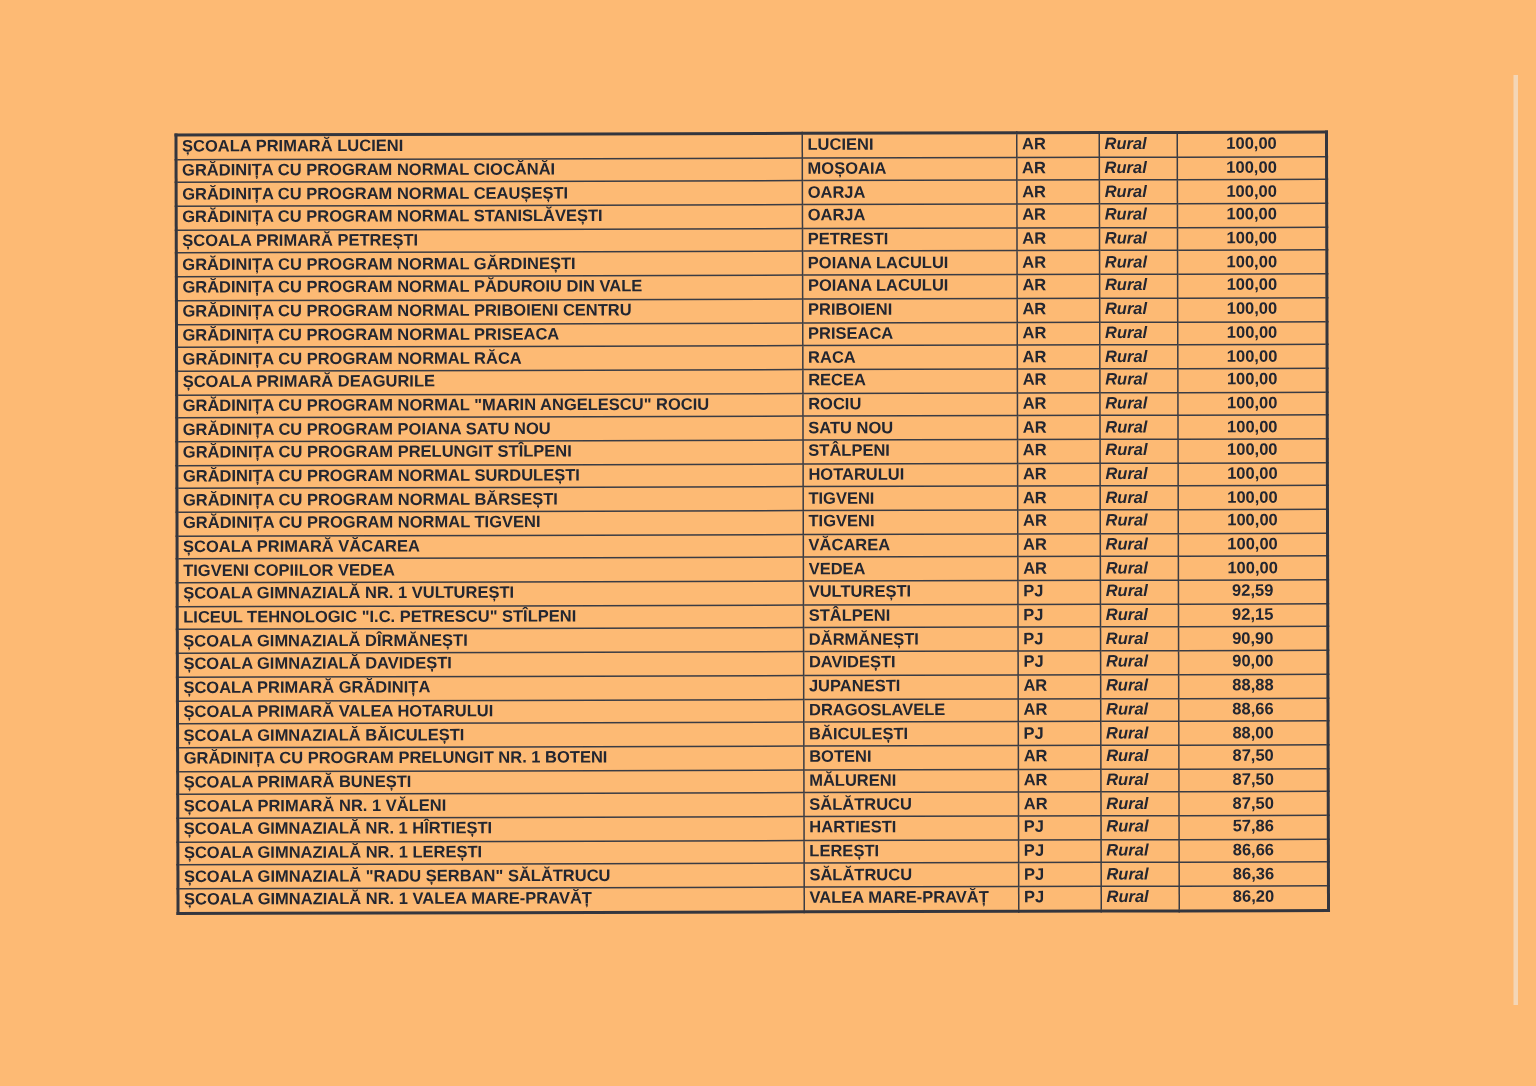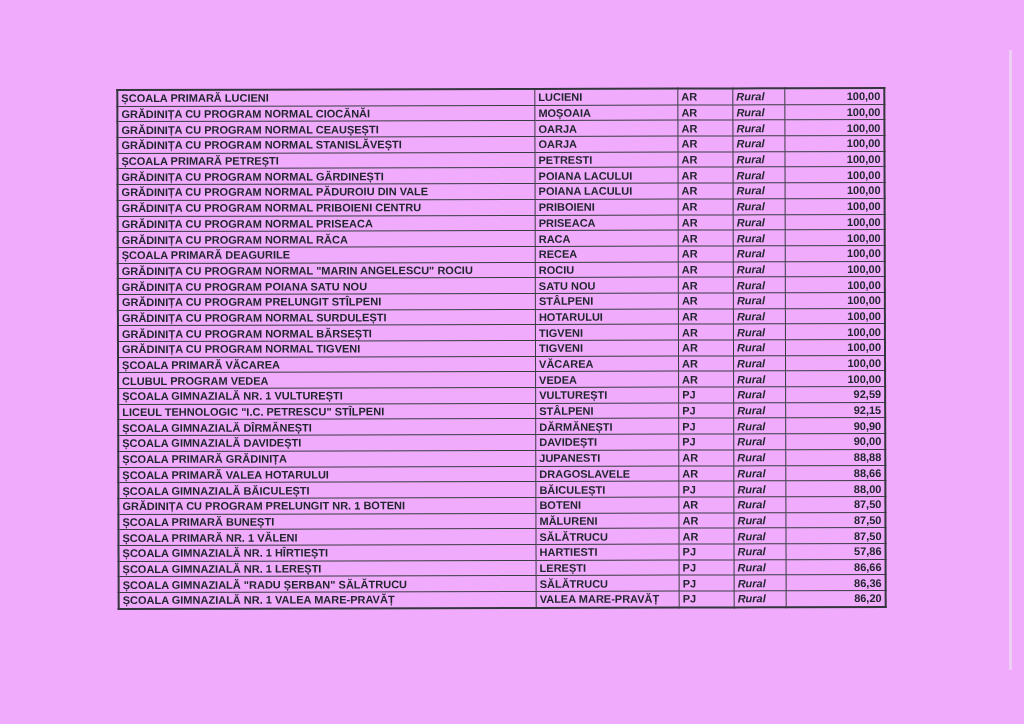--- a/index.html
+++ b/index.html
@@ -8,21 +8,21 @@
     width: 1024px;
     height: 724px;
     background: #ffffff;
     overflow: hidden;
     font-family: "Liberation Sans", sans-serif;
   }
   .page {
     position: relative;
     width: 1024px;
     height: 724px;
-    background: #f0abfc;
+    background: #fdba74;
   }
   .scan-streak {
     position: absolute;
     left: 1009px;
     top: 50px;
     width: 3px;
     height: 620px;
     background: #ececec;
     opacity: 0.55;
   }
@@ -51,21 +51,21 @@
     overflow: hidden;
     vertical-align: middle;
     line-height: 14px;
   }
   td.c-name  { width: 410px; }
   td.c-loc   { width: 136px; }
   td.c-code  { width: 48px;  }
   td.c-area  { width: 45px; font-style: italic;  }
   td.c-score {
     width: 92px;
-    text-align: right;
+    text-align: center;
     padding-right: 4px;
     border-left: 2.5px solid #33353c;
   }
 </style>
 </head>
 <body>
 
 <div class="page">
   <div class="scan-streak"></div>
   <div class="table-wrap">
@@ -191,21 +191,21 @@
             <td class="c-score">100,00</td>
           </tr>
           <tr>
             <td class="c-name">ȘCOALA PRIMARĂ VĂCAREA</td>
             <td class="c-loc">VĂCAREA</td>
             <td class="c-code">AR</td>
             <td class="c-area">Rural</td>
             <td class="c-score">100,00</td>
           </tr>
           <tr>
-            <td class="c-name">CLUBUL PROGRAM VEDEA</td>
+            <td class="c-name">TIGVENI COPIILOR VEDEA</td>
             <td class="c-loc">VEDEA</td>
             <td class="c-code">AR</td>
             <td class="c-area">Rural</td>
             <td class="c-score">100,00</td>
           </tr>
           <tr>
             <td class="c-name">ȘCOALA GIMNAZIALĂ NR. 1 VULTUREȘTI</td>
             <td class="c-loc">VULTUREȘTI</td>
             <td class="c-code">PJ</td>
             <td class="c-area">Rural</td>

